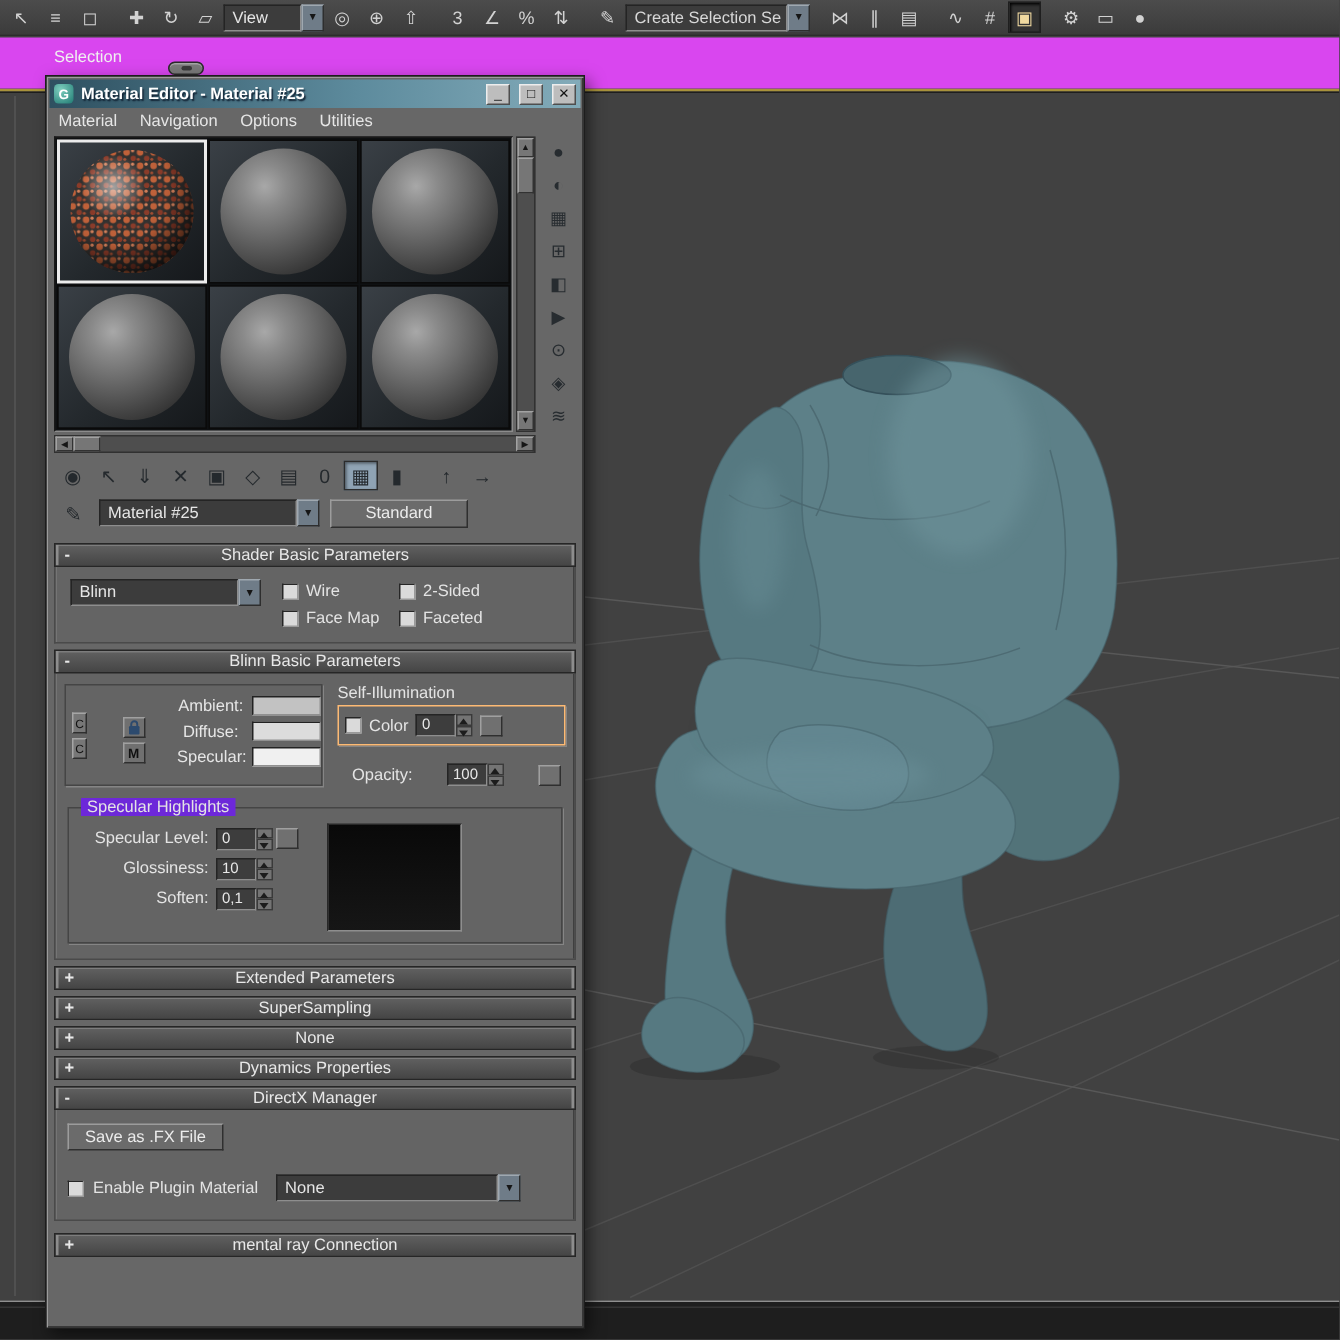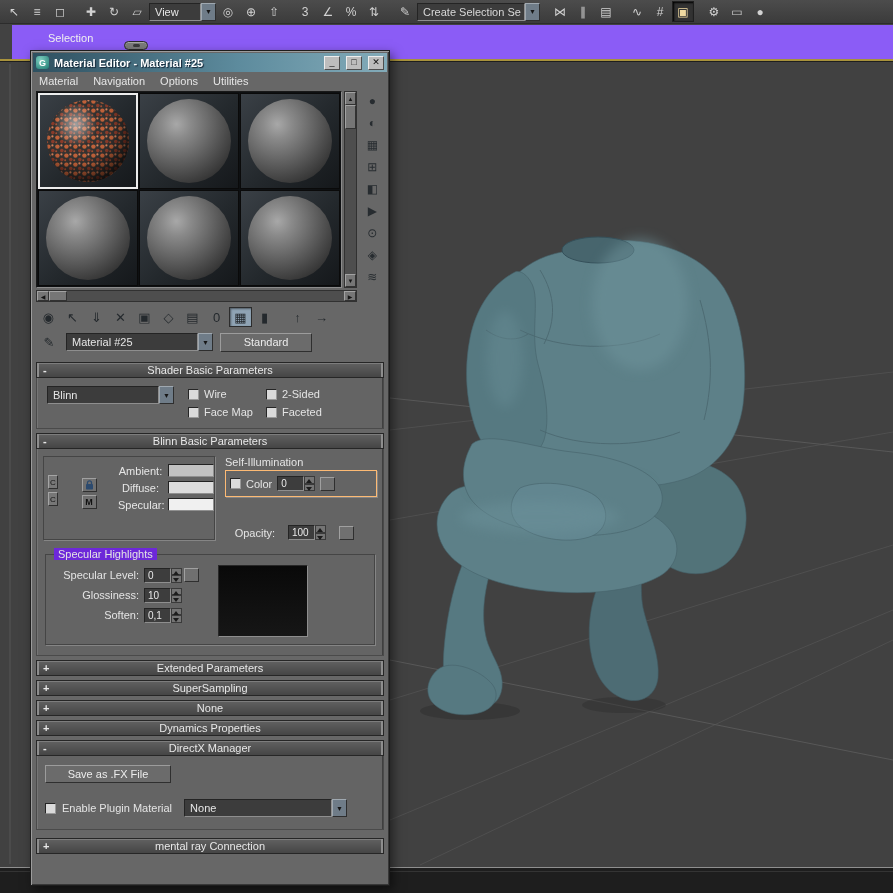--- a/index.html
+++ b/index.html
@@ -8,21 +8,21 @@
   .screen{position:relative;width:893px;height:893px}
 
   
   .main-toolbar{position:absolute;top:0;left:0;right:0;height:24px;background:linear-gradient(#4c4c4c,#3b3b3b);border-bottom:1px solid #2c2c2c;display:flex;align-items:center;padding:0 3px;gap:1px;z-index:5}
   .tbtn{width:22px;height:21px;display:flex;align-items:center;justify-content:center;color:#d2d2d2;font-size:12px;flex:0 0 auto}
   .tbtn.pressed{background:#323232;border:1px solid #1f1f1f;box-shadow:inset 1px 1px 2px #000;color:#f0d9a0}
   .tsep{width:7px;flex:0 0 auto}
   .combo{display:flex;height:18px;flex:0 0 auto}
   .combo-val{background:#3c3c3c;color:#e6e6e6;border:1px solid;border-color:#242424 #8e8e8e #8e8e8e #242424;display:flex;align-items:center;padding:0 5px;white-space:nowrap;overflow:hidden;font-size:11px}
   .combo-arrow{width:15px;display:flex;align-items:center;justify-content:center;font-size:7px;color:#161616;background:#6f7c88;border:1px solid;border-color:#9fa8b0 #2e2e2e #2e2e2e #9fa8b0}
-  .sub-toolbar{position:absolute;top:25px;left:12px;right:0;height:34px;background:#8b5cf6;z-index:4}
+  .sub-toolbar{position:absolute;top:25px;left:0;right:0;height:34px;background:#d946ef;z-index:4}
   .sel-label{position:absolute;left:36px;top:7px;color:#f0f0f0}
   .sel-pill{position:absolute;left:112px;top:16px;width:24px;height:9px;border-radius:5px;background:#7a7a7a;border:1px solid #2b2b2b;box-shadow:inset 0 1px 0 #a5a5a5}
   .sel-pill::after{content:"";position:absolute;left:8px;top:2px;width:7px;height:3px;background:#3a3a3a;border-radius:2px}
 
   
   .viewport{position:absolute;top:59px;left:0;width:893px;height:808px;background:#414141;z-index:1}
   .statusbar{position:absolute;top:867px;left:0;right:0;height:26px;background:#1e1e1e;border-top:1px solid #8f8f8f;z-index:3}
   .statusbar::after{content:"";position:absolute;left:0;right:0;top:3px;height:1px;background:#343434}
 
   
@@ -75,36 +75,36 @@
   .basic-left{width:172px;border:1px solid #454545;box-shadow:1px 1px 0 #858585;padding:5px 3px 5px 2px;display:grid;grid-template-columns:14px 58px 50px 26px;grid-auto-rows:17px;align-items:center}
   .lockcol{grid-row:1/4;display:flex;flex-direction:column;gap:3px;align-items:center;margin-top:6px}
   .lockbr{width:10px;height:14px;display:flex;align-items:center;justify-content:center;font-size:8px;color:#111;background:#777;border:1px solid;border-color:#a5a5a5 #2f2f2f #2f2f2f #a5a5a5}
   .plabel{text-align:center;padding-right:5px;color:#e6e6e6}
   .swatch{width:46px;height:13px;border:1px solid;border-color:#222 #909090 #909090 #222}
   .sidecol{grid-row:1/4;display:flex;flex-direction:column;gap:3px;align-items:center;margin-top:12px}
   .mapbtn{width:15px;height:14px;background:#707070;border:1px solid;border-color:#a0a0a0 #2f2f2f #2f2f2f #a0a0a0;display:flex;align-items:center;justify-content:center;font-size:9px;font-weight:bold;color:#111}
   .basic-right{flex:1;padding-left:10px}
   .si-label{margin-left:0;margin-bottom:2px}
   .si-box{border:1px solid #fdba74;box-shadow:1px 1px 0 #858585;padding:5px 4px;display:flex;align-items:center;gap:5px}
-  .op-row{display:flex;align-items:center;gap:13px;margin-top:28px}
+  .op-row{display:flex;align-items:center;gap:23px;margin-top:12px}
   .op-label{width:50px;text-align:right}
   .spin{display:flex;height:15px}
   .spin-val{width:27px;background:#3d3d3d;border:1px solid;border-color:#242424 #8e8e8e #8e8e8e #242424;color:#e8e8e8;font-size:10px;display:flex;align-items:center;padding-left:3px}
   .spin-btns{width:11px;display:flex;flex-direction:column}
   .sb{flex:1;background:#747474;border:1px solid #3a3a3a;position:relative}
   .sb.up::after{content:"";position:absolute;left:1px;top:2px;border:3px solid transparent;border-top:0;border-bottom:4px solid #1c1c1c}
   .sb.dn::after{content:"";position:absolute;left:1px;top:2px;border:3px solid transparent;border-bottom:0;border-top:4px solid #1c1c1c}
   .hl-box{position:relative;border:1px solid #454545;box-shadow:1px 1px 0 #858585;margin:14px 2px 0 2px;padding:10px 6px 7px 4px;display:flex}
   .hl-legend{position:absolute;top:-7px;left:8px;background:#6d28d9;padding:0 4px}
   .hl-grid{display:grid;grid-template-columns:94px 40px 22px;grid-auto-rows:20px;align-items:center}
   .hl-label{text-align:right;padding-right:5px}
   .hl-preview{width:90px;height:72px;margin-left:12px;background:linear-gradient(#090909,#161616);border:1px solid;border-color:#282828 #8e8e8e #8e8e8e #282828}
 
   .dx-body{padding:9px 8px 12px 8px}
-  .dx-save{width:126px;height:18px}
+  .dx-save{width:104px;height:18px}
   .dx-row{display:flex;align-items:center;gap:6px;margin-top:16px}
   .dx-row .combo-val{width:148px}
   .mr-gap{flex:1}
 </style>
 </head>
 <body>
 
 <div class="screen">
 
   <div class="viewport">

